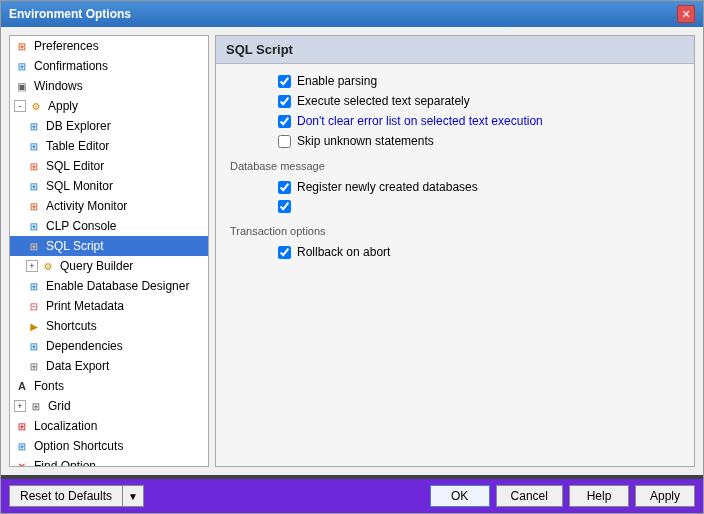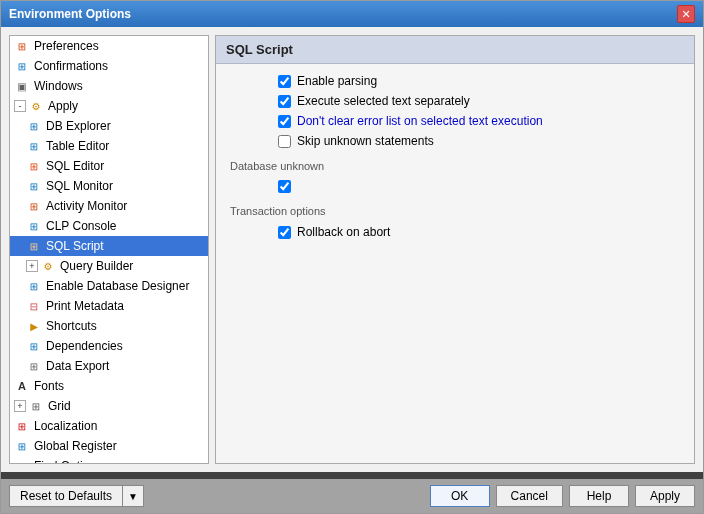--- a/index.html
+++ b/index.html
@@ -130,22 +130,22 @@
       color: #555;
       font-size: 11px;
       margin: 12px 0 6px 0;
       padding-bottom: 2px;
     }
     .dialog-footer {
       padding: 6px 8px;
       display: flex;
       align-items: center;
       justify-content: space-between;
-      border-top: 7px solid #404040;
-      background: #a3a3a3;
+      border-top: 4px solid #404040;
+      background: #6d28d9;
     }
     .footer-left {
       display: flex;
       gap: 0;
     }
     .footer-right {
       display: flex;
       gap: 6px;
       padding-left: 34px;
     }
@@ -294,21 +294,21 @@
         <span class="expand-btn">+</span>
         <span class="icon icon-grid">⊞</span>
         <span>Grid</span>
       </div>
       <div class="tree-item">
         <span class="icon icon-locale">⊞</span>
         <span>Localization</span>
       </div>
       <div class="tree-item">
         <span class="icon icon-global">⊞</span>
-        <span>Global Register</span>
+        <span>Option Shortcuts</span>
       </div>
       <div class="tree-item">
         <span class="icon icon-find">✕</span>
         <span>Find Option</span>
       </div>
     </div>
 
     <div class="right-panel">
       <div class="panel-title">SQL Script</div>
       <div class="panel-content">
@@ -323,21 +323,25 @@
         </div>
         <div class="checkbox-row">
           <input type="checkbox" checked="" style="">
           <span style="color:#0000cc;">Don't clear error list on selected text execution</span>
         </div>
         <div class="checkbox-row">
           <input type="checkbox" style="">
           <span>Skip unknown statements</span>
         </div>
 
-        <div class="section-label">Database unknown</div>
+        <div class="section-label">Database message</div>
+        <div class="checkbox-row">
+          <input type="checkbox" checked="" style="">
+          <span>Register newly created databases</span>
+        </div>
         <div class="checkbox-row">
           <input type="checkbox" checked="" style="">
         </div>
 
         <div class="section-label">Transaction options</div>
         <div class="checkbox-row">
           <input type="checkbox" checked="" style="">
           <span>Rollback on abort</span>
         </div>
 

